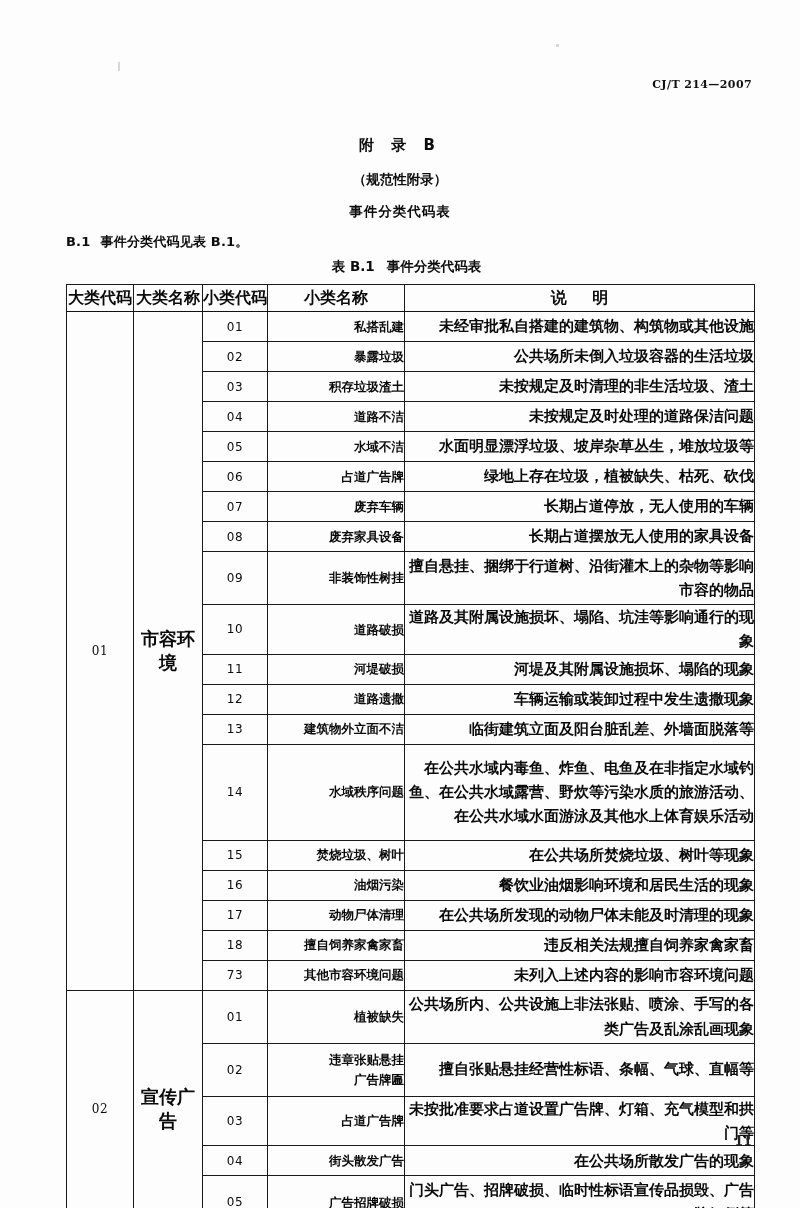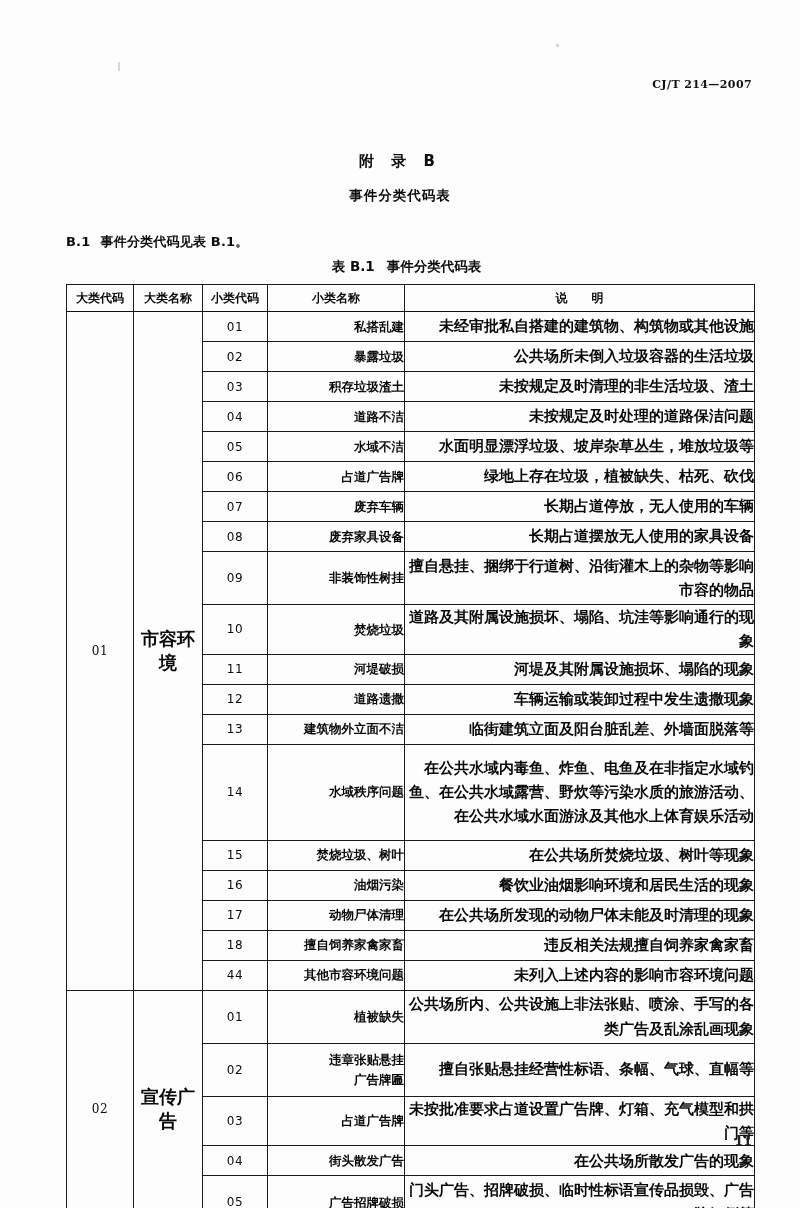--- a/index.html
+++ b/index.html
@@ -30,21 +30,21 @@
     font-family: "DejaVu Serif", "Liberation Serif", serif;
     font-weight: bold;
     font-size: 11px;
     letter-spacing: 0.4px;
     color: #111;
   }
 
   
   .annex-block {
     position: absolute;
-    top: 152px;
+    top: 136px;
     left: 0;
     width: 800px;
     text-align: center;
   }
   .annex-title {
     font-family: "DejaVu Sans", "Liberation Sans", sans-serif;
     font-weight: bold;
     font-size: 15px;
     letter-spacing: 6px;
     margin-bottom: 16px;
@@ -106,21 +106,21 @@
   }
   table.codes td, table.codes th {
     border: 1px solid #1a1a1a;
     padding: 0;
     vertical-align: middle;
     font-family: "DejaVu Sans", "Liberation Sans", sans-serif;
     color: #0a0a0a;
   }
   table.codes thead th {
     height: 26px;
-    font-size: 12px;
+    font-size: 16px;
     font-weight: bold;
     border-bottom: 1.4px solid #111;
   }
   table.codes thead th.desc-head {
     letter-spacing: 10px;
     text-indent: 10px;
   }
 
   .c-major-code { width: 67px; }
   .c-major-name { width: 69px; }
@@ -187,20 +187,21 @@
 
 <div class="page">
 
   <div class="speck" style="left:118px; top:62px; width:2px; height:9px;"></div>
   <div class="speck" style="left:556px; top:44px; width:3px; height:3px;"></div>
 
   <div class="doc-header">CJ/T 214—2007</div>
 
   <div class="annex-block">
     <div class="annex-title">附 录 B</div>
+    <div class="annex-sub">（规范性附录）</div>
     <div class="annex-name">事件分类代码表</div>
   </div>
 
   <div class="clause">
     <span class="num">B.1</span><span>事件分类代码见表 B.1。</span>
   </div>
 
   <div class="table-caption">
     <span class="cap-num">表 B.1</span><span>事件分类代码表</span>
   </div>
@@ -266,21 +267,21 @@
             <td class="name-cell">废弃家具设备</td>
             <td class="desc-cell">长期占道摆放无人使用的家具设备</td>
           </tr>
           <tr class="r2">
             <td class="code-cell">09</td>
             <td class="name-cell">非装饰性树挂</td>
             <td class="desc-cell">擅自悬挂、捆绑于行道树、沿街灌木上的杂物等影响市容的物品</td>
           </tr>
           <tr class="r1">
             <td class="code-cell">10</td>
-            <td class="name-cell">焚烧垃圾</td>
+            <td class="name-cell">道路破损</td>
             <td class="desc-cell">道路及其附属设施损坏、塌陷、坑洼等影响通行的现象</td>
           </tr>
           <tr class="r1">
             <td class="code-cell">11</td>
             <td class="name-cell">河堤破损</td>
             <td class="desc-cell">河堤及其附属设施损坏、塌陷的现象</td>
           </tr>
           <tr class="r1">
             <td class="code-cell">12</td>
             <td class="name-cell">道路遗撒</td>
@@ -310,21 +311,21 @@
             <td class="code-cell">17</td>
             <td class="name-cell">动物尸体清理</td>
             <td class="desc-cell">在公共场所发现的动物尸体未能及时清理的现象</td>
           </tr>
           <tr class="r1">
             <td class="code-cell">18</td>
             <td class="name-cell">擅自饲养家禽家畜</td>
             <td class="desc-cell">违反相关法规擅自饲养家禽家畜</td>
           </tr>
           <tr class="r1">
-            <td class="code-cell">44</td>
+            <td class="code-cell">73</td>
             <td class="name-cell">其他市容环境问题</td>
             <td class="desc-cell">未列入上述内容的影响市容环境问题</td>
           </tr>
           <tr class="r2">
             <td class="group-cell gcode" rowspan="5">02</td>
             <td class="group-cell" rowspan="5">宣传广告</td>
             <td class="code-cell">01</td>
             <td class="name-cell">植被缺失</td>
             <td class="desc-cell">公共场所内、公共设施上非法张贴、喷涂、手写的各类广告及乱涂乱画现象</td>
           </tr>

